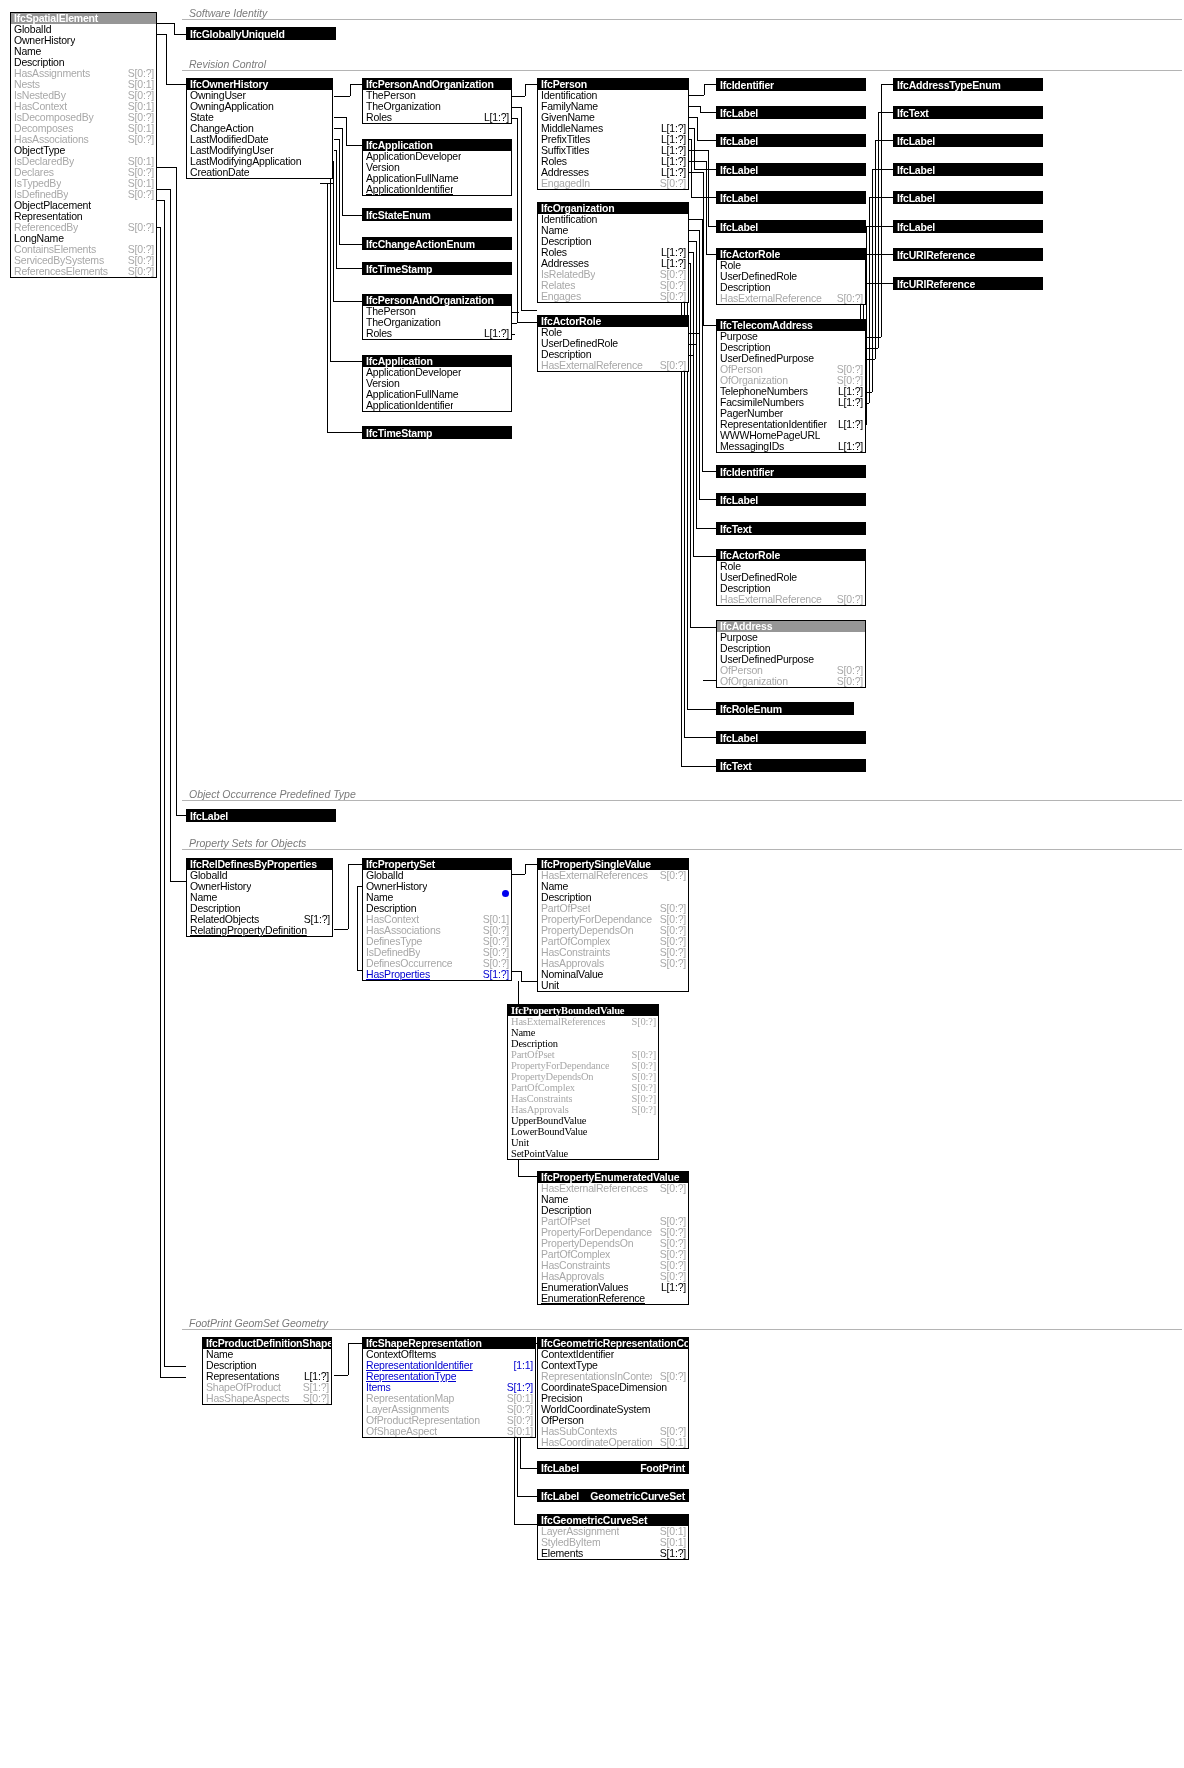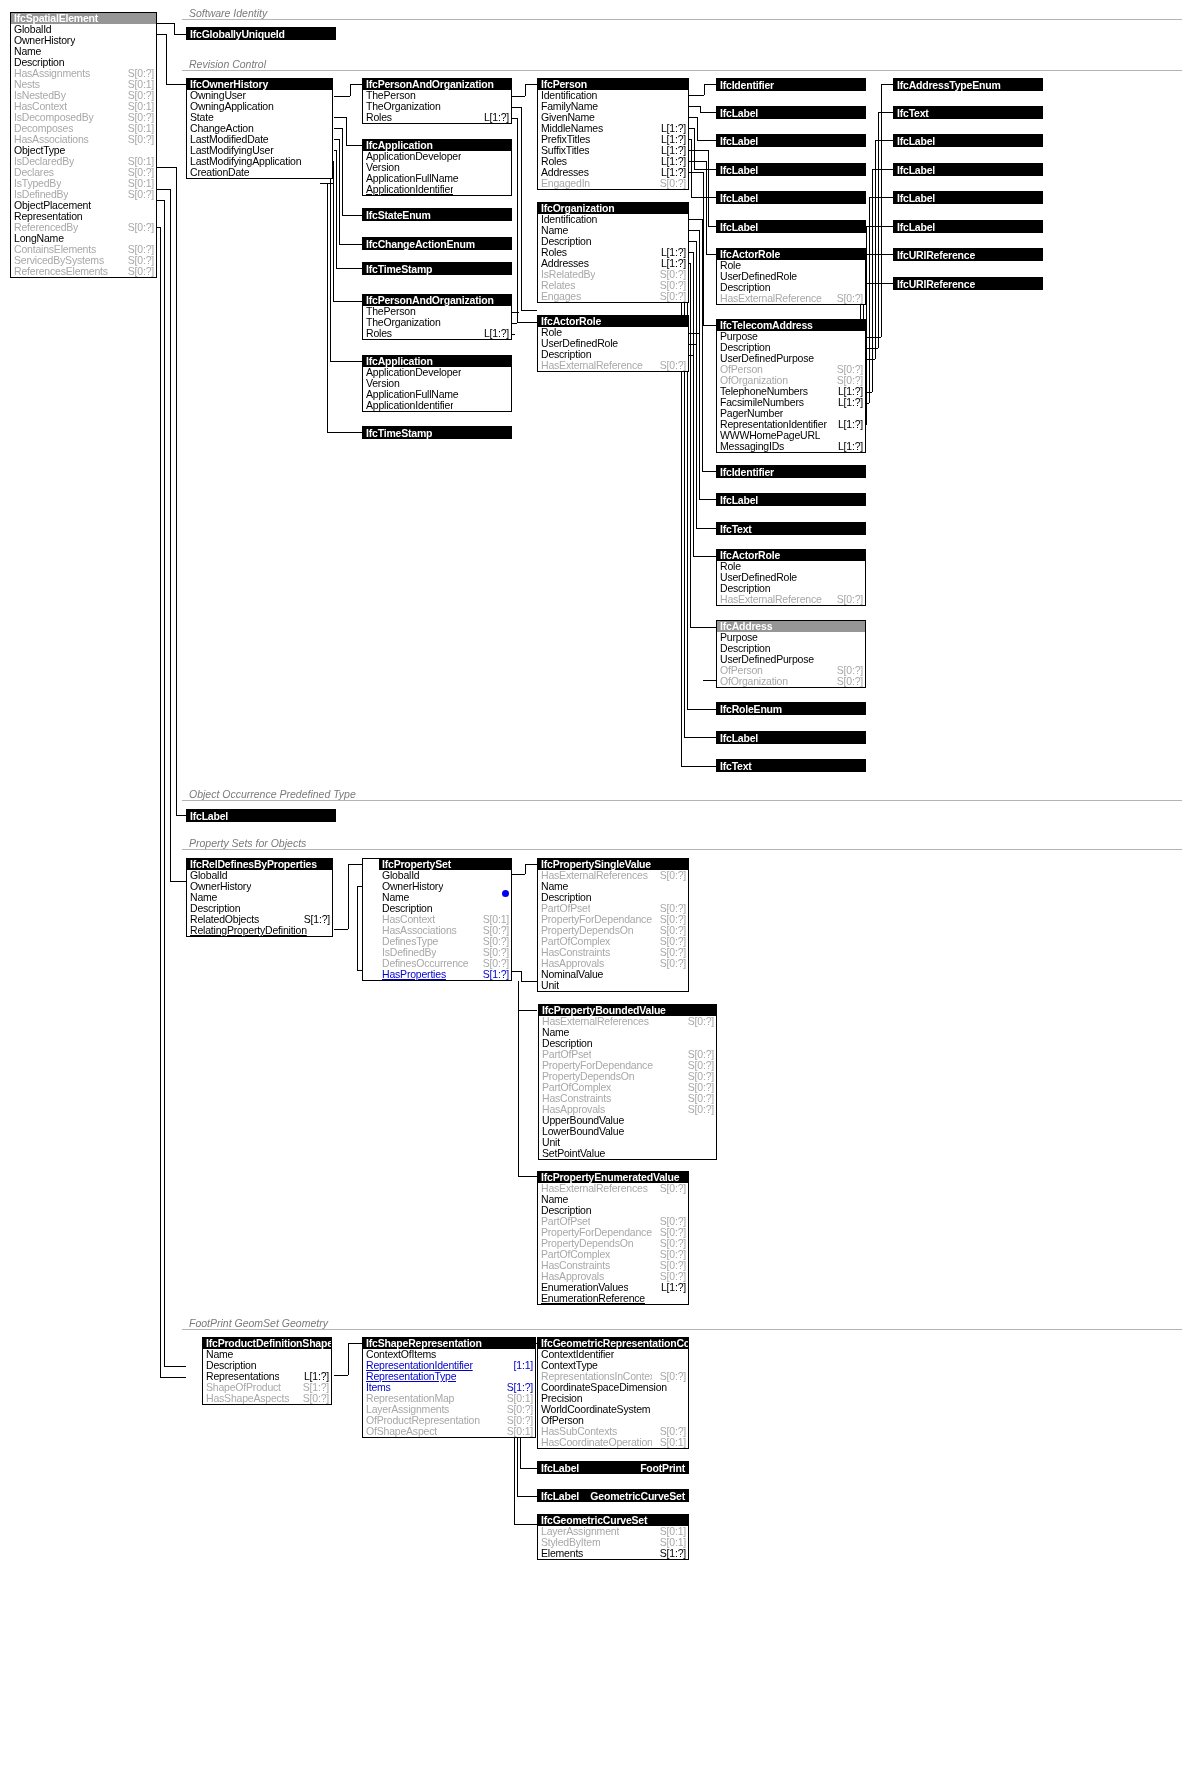--- a/index.html
+++ b/index.html
@@ -785,21 +785,21 @@
           <span class="nm">RelatedObjects</span>
           <span class="card">S[1:?]</span>
         </div>
         <div class="attr ul">
           <span class="nm">RelatingPropertyDefinition</span>
           <span class="card"></span>
         </div>
       </div>
   </div>
 
-  <div class="ent" style="left:362px; top:858px; width:150px;padding-left:16px;">
+  <div class="ent" style="left:362px; top:858px; width:150px;">
     <div class="hdr">IfcPropertySet</div>
     <div class="attrs">
         <div class="attr">
           <span class="nm">GlobalId</span>
           <span class="card"></span>
         </div>
         <div class="attr">
           <span class="nm">OwnerHistory</span>
           <span class="card"></span>
         </div>
@@ -882,21 +882,21 @@
           <span class="nm">NominalValue</span>
           <span class="card"></span>
         </div>
         <div class="attr">
           <span class="nm">Unit</span>
           <span class="card"></span>
         </div>
       </div>
   </div>
 
-  <div class="ent" style="left:538px; top:1004px; width:179px;">
+  <div class="ent" style="left:507px; top:1004px; width:152px;font-family:Liberation Serif, serif;">
     <div class="hdr">IfcPropertyBoundedValue</div>
     <div class="attrs">
         <div class="attr inv">
           <span class="nm">HasExternalReferences</span>
           <span class="card">S[0:?]</span>
         </div>
         <div class="attr">
           <span class="nm">Name</span>
           <span class="card"></span>
         </div>
@@ -1184,21 +1184,21 @@
   <div class="typebar" style="left:716px; top:493px; width:150px;">
     <span class="tnm">IfcLabel</span>
     <span class="tval"></span>
   </div>
 
   <div class="typebar" style="left:716px; top:522px; width:150px;">
     <span class="tnm">IfcText</span>
     <span class="tval"></span>
   </div>
 
-  <div class="typebar" style="left:716px; top:702px; width:150px;">
+  <div class="typebar" style="left:716px; top:702px; width:138px;">
     <span class="tnm">IfcRoleEnum</span>
     <span class="tval"></span>
   </div>
 
   <div class="typebar" style="left:716px; top:731px; width:150px;">
     <span class="tnm">IfcLabel</span>
     <span class="tval"></span>
   </div>
 
   <div class="typebar" style="left:716px; top:759px; width:150px;">

